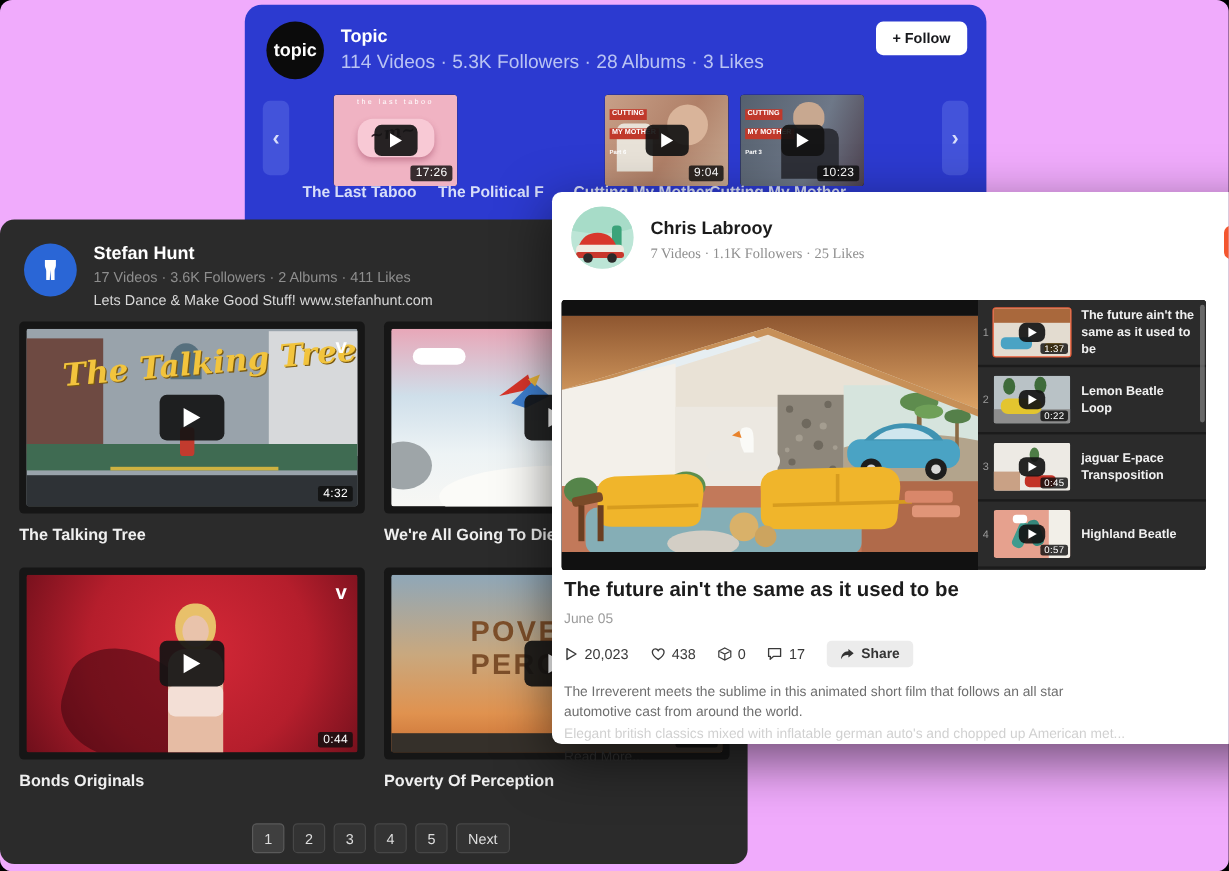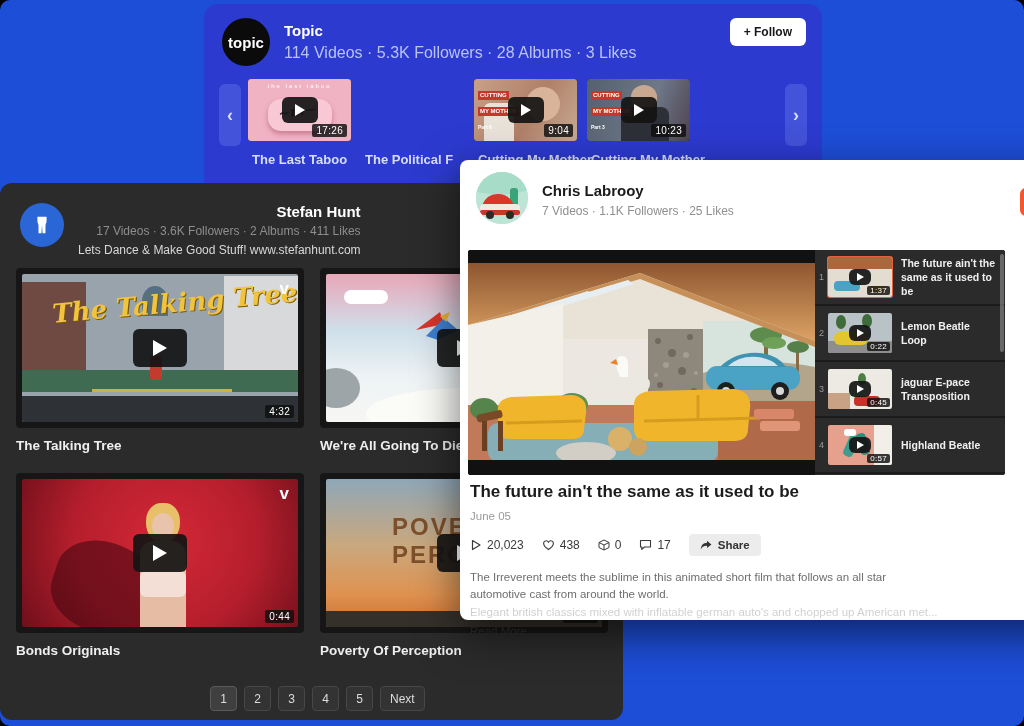--- a/index.html
+++ b/index.html
@@ -1,63 +1,63 @@
 <!DOCTYPE html>
 <html><head>
 <meta charset="utf-8">
 <style>
   * { margin:0; padding:0; box-sizing:border-box; }
   html,body { background:#000; }
   body { font-family:"Liberation Sans", sans-serif; }
-  #stage { position:relative; width:1024px; height:726px; background:#1d4ed8; border-radius:10px; overflow:hidden;padding-left:13px; }
+  #stage { position:relative; width:1024px; height:726px; background:#f0abfc; border-radius:10px; overflow:hidden;padding-left:13px; }
 
   .card { position:absolute; }
 
   
   #topic-card { left:204px; top:4px; width:618px; height:212px; background:#2C3AD0; border-radius:14px; }
   #topic-card .hdr { position:absolute; left:18px; top:14px; display:flex; gap:14px; }
   .avatar { border-radius:50%; flex:0 0 auto; display:flex; align-items:center; justify-content:center; overflow:hidden; }
   #topic-avatar { width:48px; height:48px; background:#0b0b0b; color:#fff; font-weight:bold; font-size:15px; }
   #topic-card .who .nm { color:#fff; font-weight:bold; font-size:15px; margin-top:4px; }
   #topic-card .who .st { color:#B9C3F3; font-size:16px; margin-top:5px; }
   .follow-btn { position:absolute; border:none; border-radius:6px; font-weight:bold; font-size:12px; cursor:pointer; padding:7px 14px; }
   #topic-follow { right:16px; top:14px; background:#fff; color:#17181c; }
   .caro-btn { position:absolute; top:80px; width:22px; height:62px; background:#4353DA; border:none; border-radius:6px; color:#D9DEFA; font-size:18px; font-weight:bold; cursor:pointer; }
   #caro-prev { left:15px; } #caro-next { right:15px; }
-  .caro-thumb { position:absolute; top:75px; width:103px; height:62px; border-radius:3px; overflow:hidden; background:#111; }
+  .caro-thumb { position:absolute; top:75px; width:103px; height:76px; border-radius:3px; overflow:hidden; background:#111;margin-left:30px; }
   .caro-title { position:absolute; top:148px; font-size:13px; font-weight:bold; color:#D8DEF9; white-space:nowrap; }
 
   
   .play-ov { position:absolute; left:50%; top:50%; transform:translate(-50%,-50%); background:rgba(20,20,20,.92); border-radius:6px; display:flex; align-items:center; justify-content:center; cursor:pointer; }
   .play-ov .tri { width:0; height:0; border-style:solid; border-color:transparent; }
   .dur { position:absolute; right:4px; bottom:4px; background:rgba(15,15,15,.82); color:#fff; font-size:10px; padding:1px 4px; border-radius:2px; letter-spacing:.3px; }
   .dur:empty { display:none; }
   .vlogo { position:absolute; top:6px; right:9px; color:#fff; font-weight:bold; font-size:17px; line-height:1; }
 
   
   #stefan-card { left:0; top:183px; width:623px; height:537px; background:#2B2B2B; border-radius:12px; }
-  #stefan-card .hdr { position:absolute; left:20px; top:20px; display:flex; gap:14px;text-align:right; }
+  #stefan-card .hdr { position:absolute; left:20px; top:20px; display:flex; gap:14px; }
   #stefan-avatar { width:44px; height:44px; background:#2A66D6; }
   #stefan-card .nm { color:#fff; font-weight:bold; font-size:15px; }
   #stefan-card .st { color:#8E8E8E; font-size:12px; margin-top:4px; }
   #stefan-card .bio { color:#D8D8D8; font-size:12px; margin-top:5px; }
   .grid-item { position:absolute; width:288px; }
   .grid-thumb { position:relative; width:288px; height:160px; background:#161616; border-radius:4px; padding:6px; }
   .grid-thumb .pic { position:relative; width:100%; height:100%; overflow:hidden; border-radius:2px; }
   .grid-title { margin-top:10px; color:#EFEFEF; font-weight:bold; font-size:13.5px; }
   .pager { position:absolute; left:210px; top:503px; display:flex; gap:7px; }
   .page-btn { min-width:27px; height:25px; padding:0 9px; background:#333333; border:1px solid #474747; border-radius:4px; color:#DDDDDD; font-size:12px; cursor:pointer; }
   .page-btn.active { background:#3F3F3F; border-color:#5A5A5A; }
 
   
   #chris-card { left:460px; top:160px; width:652px; height:460px; background:#fff; border-radius:8px; box-shadow:0 14px 44px rgba(0,0,0,.55); }
   #chris-card .hdr { position:absolute; left:16px; top:12px; display:flex; gap:14px; }
   #chris-avatar { width:52px; height:52px; background:#BFE8D9; }
   #chris-card .nm { color:#1b1b1b; font-weight:bold; font-size:15px; margin-top:10px; }
-  #chris-card .st { color:#8F8F8F; font-size:12px; margin-top:5px; }
+  #chris-card .st { color:#8F8F8F; font-size:12px; margin-top:5px;font-family:Liberation Serif, serif; }
   #chris-follow { right:16px; top:28px; background:#F4562F; color:#fff; }
   #player { position:absolute; left:8px; top:90px; width:537px; height:225px; background:#111; display:flex; border-radius:3px; overflow:hidden; }
   #screen { position:relative; width:347px; height:225px; background:#111; }
   #screen svg { position:absolute; left:0; top:13px; }
   #playlist { position:relative; width:190px; background:#1B1B1B; overflow:hidden; }
   .pl-row { display:flex; align-items:center; height:54px; margin-bottom:2px; background:#2B2B2B; cursor:pointer; }
   .pl-num { width:13px; text-align:center; color:#9A9A9A; font-size:9px; flex:0 0 auto; }
   .pl-thumb { position:relative; width:64px; height:40px; border-radius:2px; overflow:hidden; flex:0 0 auto; background:#000; }
   .pl-thumb.sel { outline:2px solid #E8603C; outline-offset:-1px; }
   .pl-thumb .dur { font-size:8px; padding:0 3px; right:2px; bottom:2px;margin-top:12px; }

